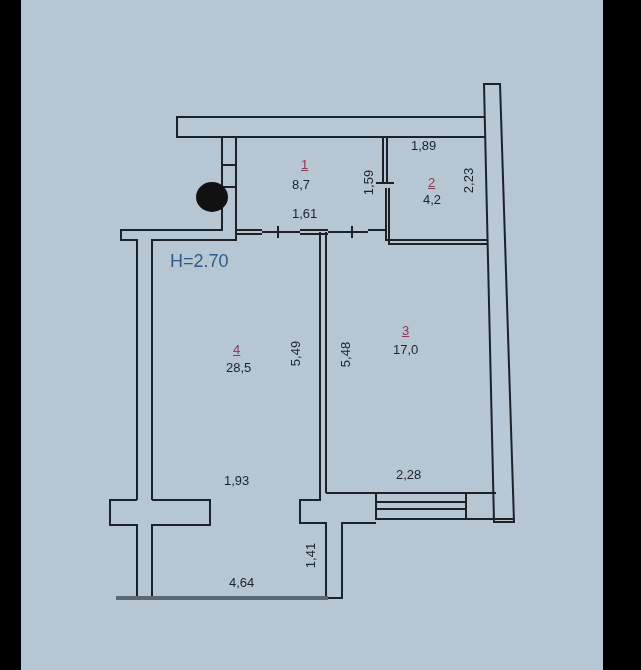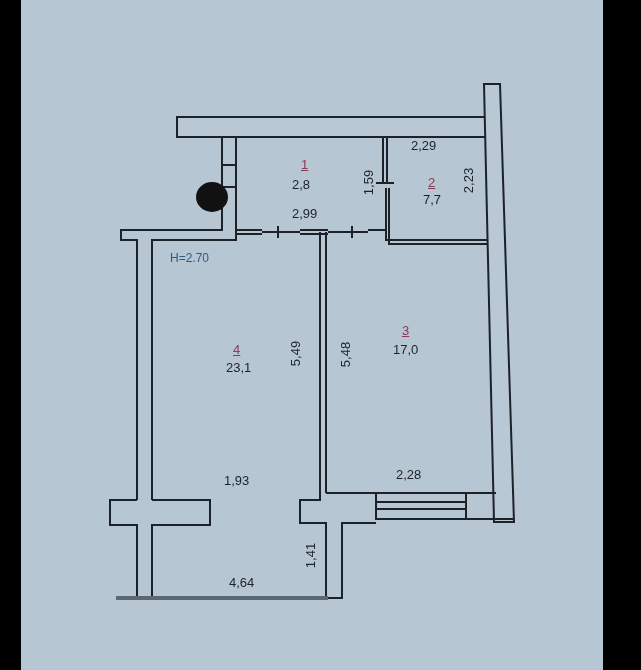--- a/index.html
+++ b/index.html
@@ -15,21 +15,21 @@
   svg.plan { position: absolute; left: 0; top: 0; }
   .lbl {
     position: absolute; font-size: 13px; color: #1d2229;
     white-space: nowrap; line-height: 1;
   }
   .num {
     position: absolute; font-size: 13px; color: #8a3a55;
     text-decoration: underline; line-height: 1;
   }
   .vert { transform: rotate(-90deg); transform-origin: center center; }
-  .height-lbl { color: #2f5a86; font-size: 12px; }
+  .height-lbl { color: #2f5a86; font-size: 18px; }
 </style>
 </head>
 <body>
 
 <div class="paper"></div>
 
 <svg class="plan" width="641" height="670" fill="none" stroke="#1d2229" stroke-width="2">
 
   <rect x="177" y="117" width="309" height="20" fill="#b9c8d5"></rect>
 
@@ -60,33 +60,33 @@
   <path d="M137,500 H110 V525 H137 V598 M152,500 H210 V525 H152 V598"></path>
 
   <path d="M320,493 V500 H300 V523 H326 V598 H342 V523 H376"></path>
 
   <line x1="116" y1="598" x2="328" y2="598" stroke="#5d6770" stroke-width="4"></line>
 
   <ellipse cx="212" cy="197" rx="16" ry="15" fill="#111" stroke="none"></ellipse>
 </svg>
 
 <span class="num" style="left:301px;top:158px">1</span>
-<span class="lbl" style="left:292px;top:178px">2,8</span>
-<span class="lbl" style="left:292px;top:207px">2,99</span>
+<span class="lbl" style="left:292px;top:178px">8,7</span>
+<span class="lbl" style="left:292px;top:207px">1,61</span>
 <span class="lbl vert" style="left:356px;top:176px">1,59</span>
 
-<span class="lbl" style="left:411px;top:139px">2,29</span>
+<span class="lbl" style="left:411px;top:139px">1,89</span>
 <span class="num" style="left:428px;top:176px">2</span>
-<span class="lbl" style="left:423px;top:193px">7,7</span>
+<span class="lbl" style="left:423px;top:193px">4,2</span>
 <span class="lbl vert" style="left:456px;top:174px">2,23</span>
 
 <span class="lbl height-lbl" style="left:170px;top:252px">H=2.70</span>
 
 <span class="num" style="left:233px;top:343px">4</span>
-<span class="lbl" style="left:226px;top:361px">23,1</span>
+<span class="lbl" style="left:226px;top:361px">28,5</span>
 <span class="lbl vert" style="left:283px;top:347px">5,49</span>
 <span class="lbl" style="left:224px;top:474px">1,93</span>
 
 <span class="num" style="left:402px;top:324px">3</span>
 <span class="lbl" style="left:393px;top:343px">17,0</span>
 <span class="lbl vert" style="left:333px;top:348px">5,48</span>
 <span class="lbl" style="left:396px;top:468px">2,28</span>
 
 <span class="lbl" style="left:229px;top:576px">4,64</span>
 <span class="lbl vert" style="left:298px;top:549px">1,41</span>

